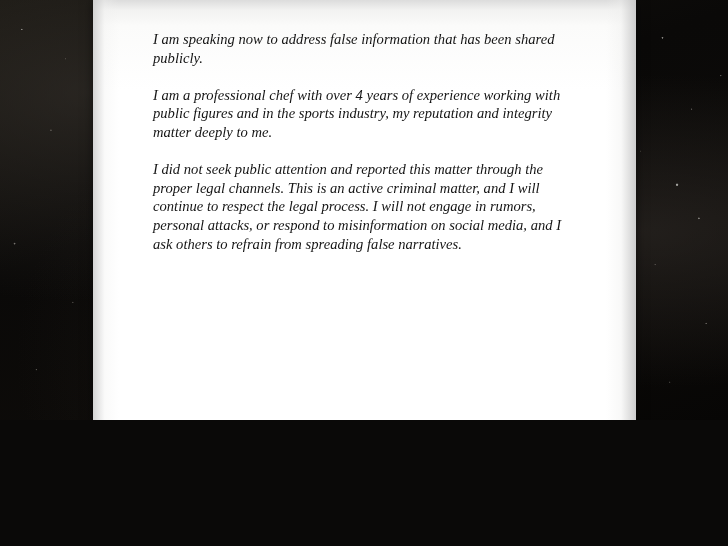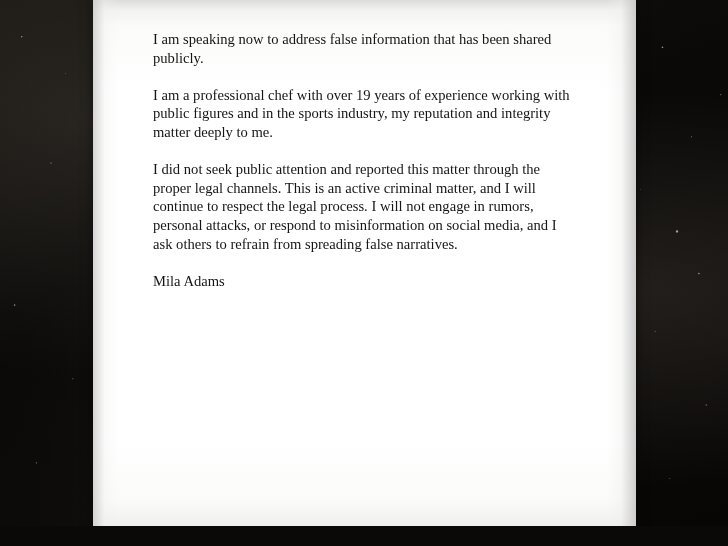--- a/index.html
+++ b/index.html
@@ -10,22 +10,23 @@
     width: 728px;
     height: 546px;
     overflow: hidden;
     background: #0a0908;
     font-family: "Liberation Serif", serif;
   }
 
   #screenshot {
     position: relative;
     width: 728px;
-    height: 526px;
+    height: 420px;
     overflow: hidden;
+    font-style: italic;
   }
 
   
   .backdrop {
     position: absolute;
     inset: 0;
     background-color: #0b0a09;
     background-image:
       radial-gradient(ellipse at 12% 22%, rgba(60,55,50,0.55) 0%, rgba(0,0,0,0) 45%),
       radial-gradient(ellipse at 88% 55%, rgba(55,50,46,0.5) 0%, rgba(0,0,0,0) 48%),
@@ -114,19 +115,18 @@
   <div class="backdrop">
     <div class="speckle"></div>
   </div>
 
   <div class="letter-card">
     <div class="card-edge-left"></div>
     <div class="card-edge-right"></div>
 
     <div class="letter-body">
       <p class="letter-paragraph">I am speaking now to address false information that has been shared publicly.</p>
-      <p class="letter-paragraph">I am a professional chef with over 19 years of experience working with public figures and in the sports industry, my reputation and integrity matter deeply to me.</p>
+      <p class="letter-paragraph">I am a professional chef with over 4 years of experience working with public figures and in the sports industry, my reputation and integrity matter deeply to me.</p>
       <p class="letter-paragraph">I did not seek public attention and reported this matter through the proper legal channels. This is an active criminal matter, and I will continue to respect the legal process. I will not engage in rumors, personal attacks, or respond to misinformation on social media, and I ask others to refrain from spreading false narratives.</p>
-      <p class="signature">Mila Adams</p>
     </div>
   </div>
 
 </div>
 
 </body></html>

